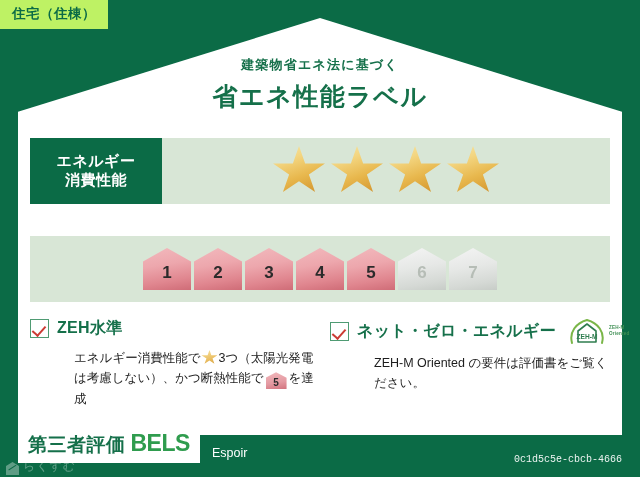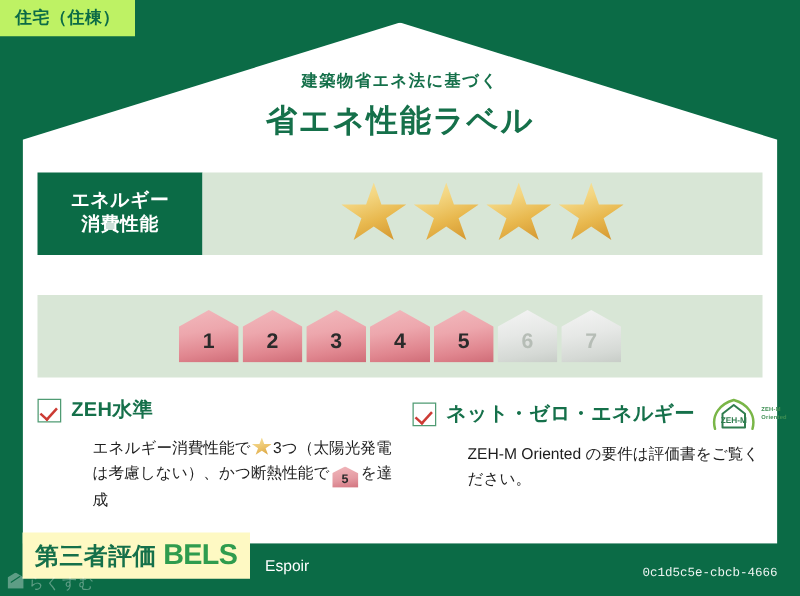--- a/index.html
+++ b/index.html
@@ -156,21 +156,21 @@
   #zehm-caption {
     font-size: 4.6px; font-weight: bold; color: #3f8f54;
     line-height: 1.25; letter-spacing: .2px;
   }
 
   
   #footer { position: absolute; left: 0; right: 0; bottom: 0; height: 44px; }
 
   #bels-plate {
     position: absolute; left: 18px; bottom: 14px;
-    background: #fef9c3;
+    background: #ffffff;
     padding: 4px 10px 5px 10px;
     display: flex; align-items: baseline; gap: 5px;
     white-space: nowrap;
   }
   #bels-jp {
     font-size: 19px; font-weight: bold; color: #15704a; letter-spacing: .5px;
   }
   #bels-en {
     font-size: 23px; font-weight: bold; color: #2f9c4e;
     letter-spacing: -0.5px;
@@ -184,21 +184,21 @@
     position: absolute; right: 18px; bottom: 12px;
     text-align: right; color: #ffffff;
   }
   #eval-date { font-size: 13px; font-weight: bold; letter-spacing: .3px; }
   #eval-id   { font-size: 10px; opacity: .92; margin-top: 19px;
                font-family: "Liberation Mono", "DejaVu Sans Mono", monospace; }
 
   
   #watermark {
     position: absolute; left: 6px; bottom: 2px;
-    display: flex; align-items: flex-start; gap: 4px;
+    display: flex; align-items: flex-end; gap: 4px;
     opacity: .34;
   }
   #wm-mark {
     width: 13px; height: 13px;
     background: #ffffff;
     clip-path: polygon(0% 30%, 50% 0%, 100% 30%, 100% 100%, 0% 100%);
     position: relative;
   }
   #wm-mark::after {
     content: ""; position: absolute; left: 2px; top: 5px;

